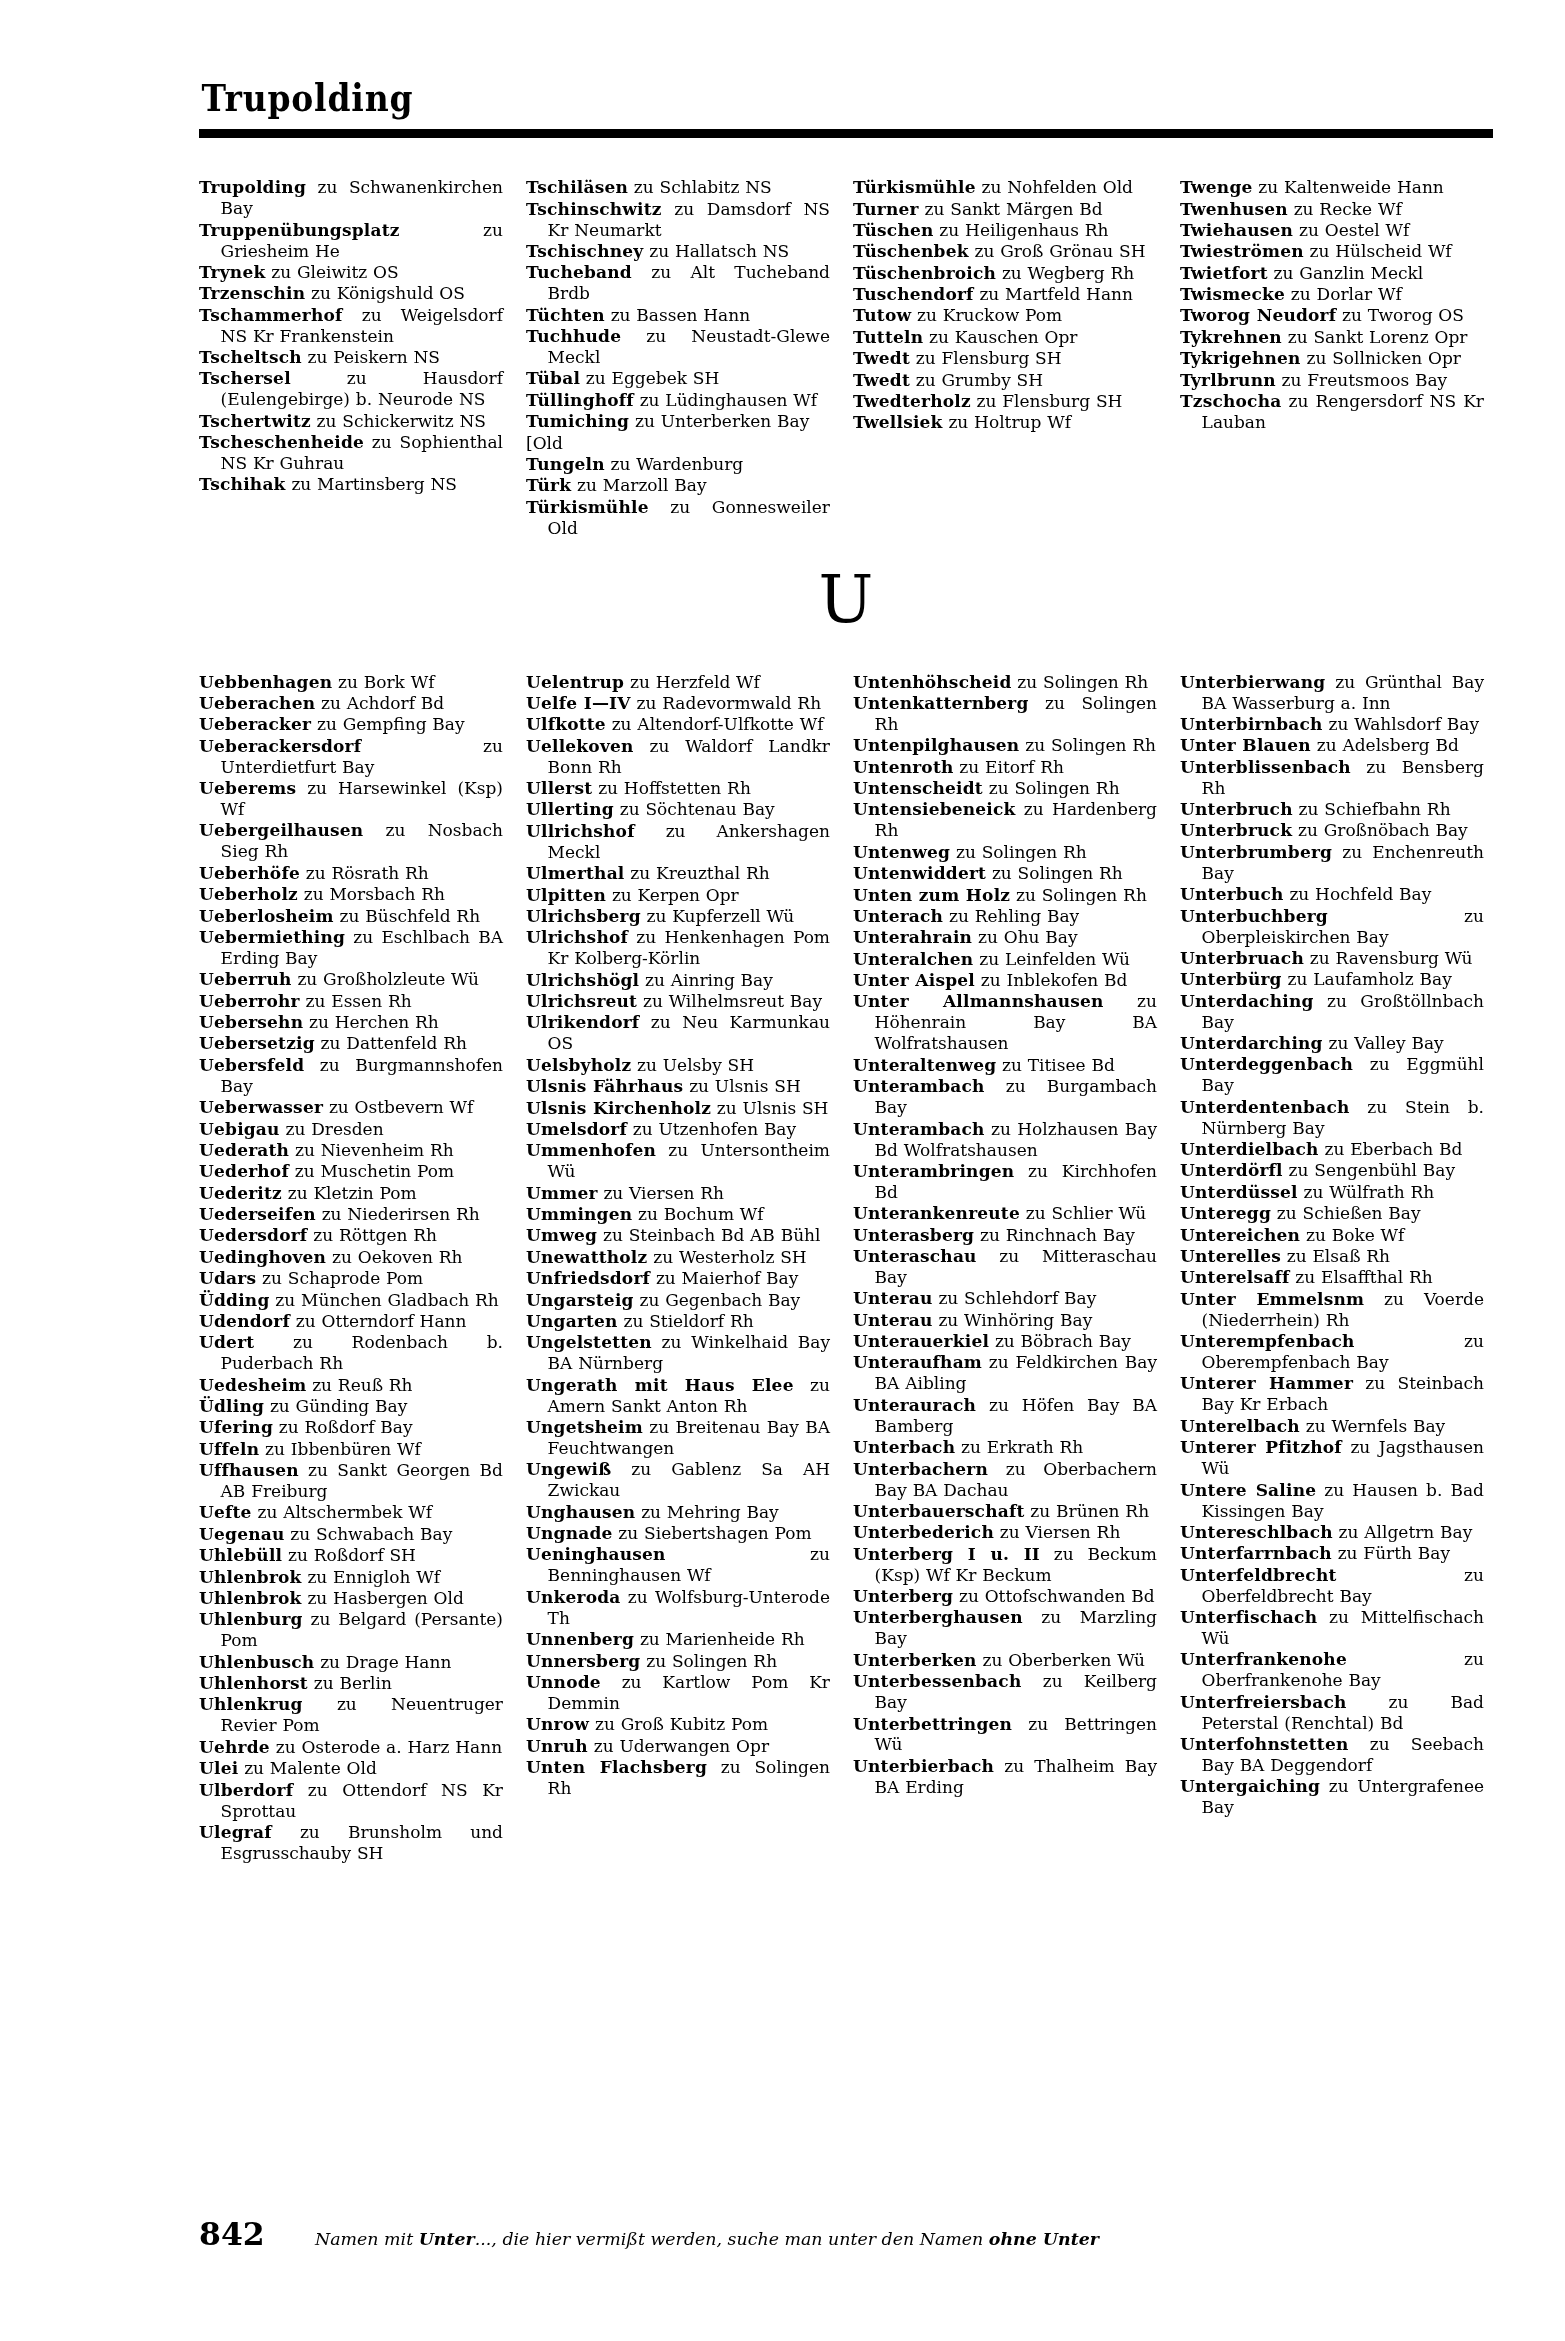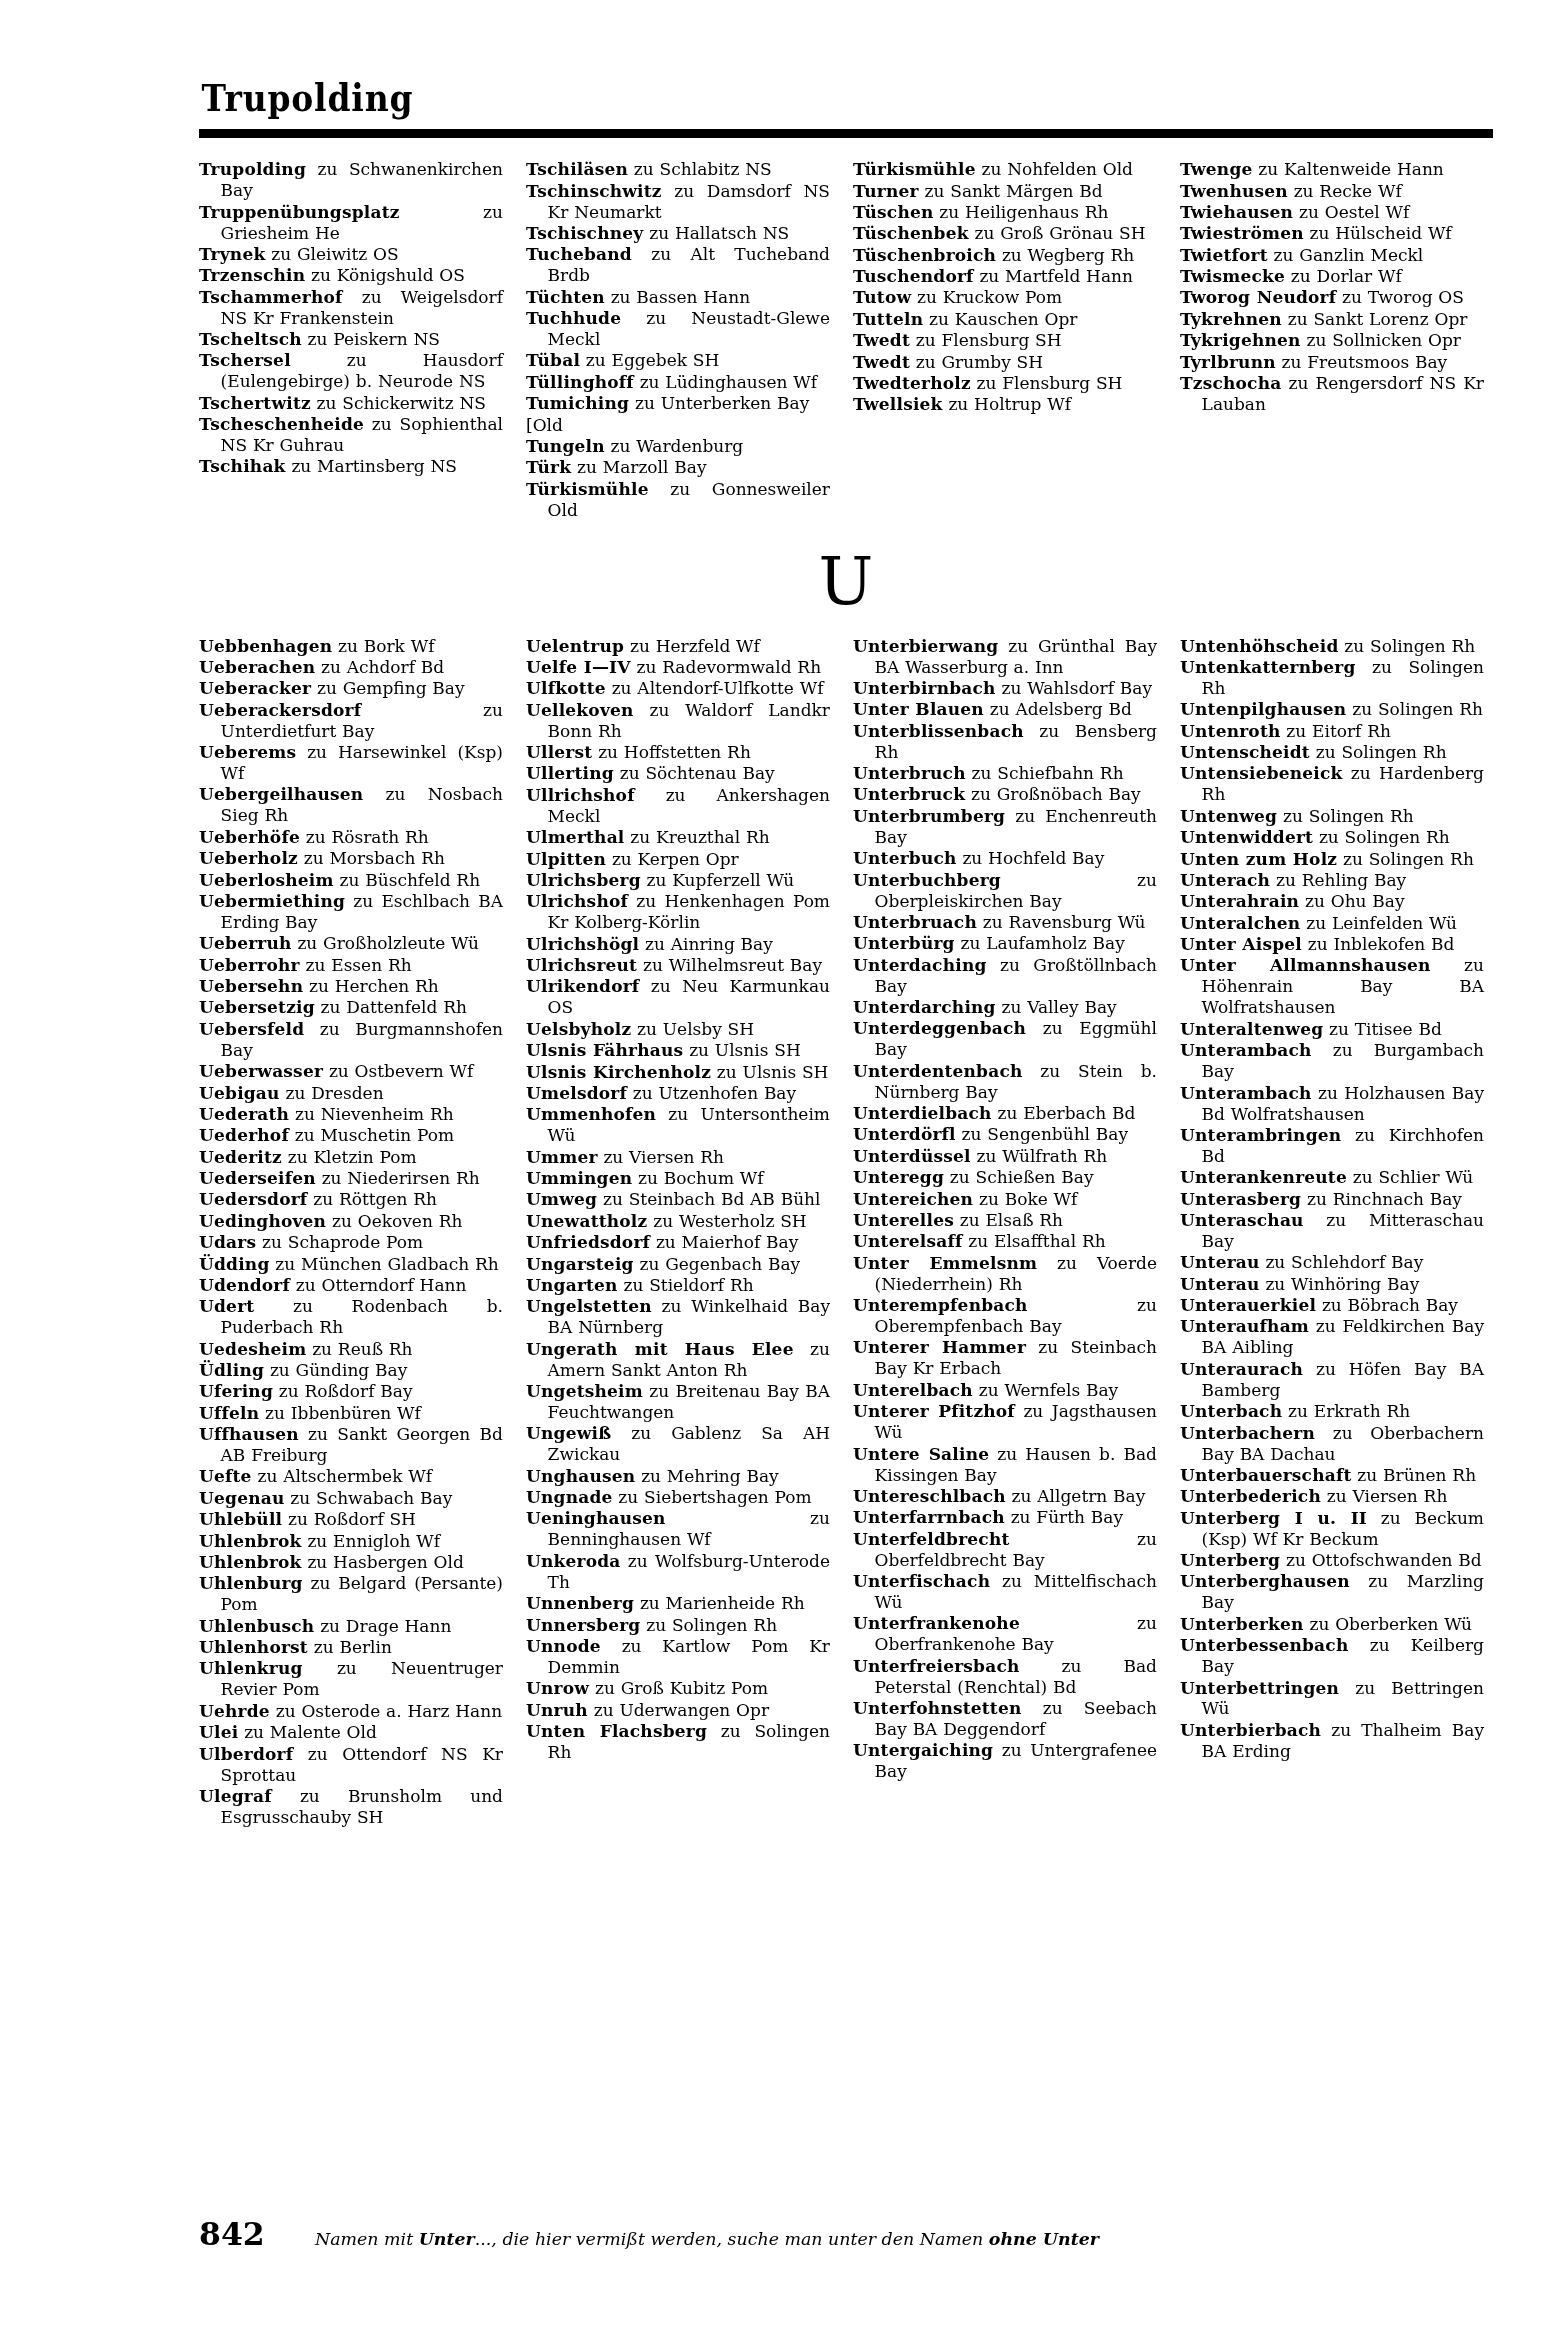--- a/index.html
+++ b/index.html
@@ -41,20 +41,21 @@
   
   .cols{
     display:flex;
     gap:23px;
     width:1294px;
     align-items:flex-start;
   }
   .col{
     width:304px;
     flex:0 0 304px;
+    margin-top:18px;
   }
 
   
   .entry{
     font-size:17px;
     line-height:1.235;
     margin:0 0 0.4px 0;
     text-indent:0;
     padding-left:21.6px;
     text-align:justify;
@@ -255,58 +256,20 @@
         <p class="entry"><span class="kw">Ueninghausen</span><span class="rest"> zu Benninghausen Wf</span></p>
         <p class="entry"><span class="kw">Unkeroda</span><span class="rest"> zu Wolfsburg-Unterode Th</span></p>
         <p class="entry"><span class="kw">Unnenberg</span><span class="rest"> zu Marienheide Rh</span></p>
         <p class="entry"><span class="kw">Unnersberg</span><span class="rest"> zu Solingen Rh</span></p>
         <p class="entry"><span class="kw">Unnode</span><span class="rest"> zu Kartlow Pom Kr Demmin</span></p>
         <p class="entry"><span class="kw">Unrow</span><span class="rest"> zu Groß Kubitz Pom</span></p>
         <p class="entry"><span class="kw">Unruh</span><span class="rest"> zu Uderwangen Opr</span></p>
         <p class="entry"><span class="kw">Unten Flachsberg</span><span class="rest"> zu Solingen Rh</span></p>
       </div>
       <div class="col">
-        <p class="entry"><span class="kw">Unterbierwang</span><span class="rest"> zu Grünthal Bay BA Wasserburg a. Inn</span></p>
-        <p class="entry"><span class="kw">Unterbirnbach</span><span class="rest"> zu Wahlsdorf Bay</span></p>
-        <p class="entry"><span class="kw">Unter Blauen</span><span class="rest"> zu Adelsberg Bd</span></p>
-        <p class="entry"><span class="kw">Unterblissenbach</span><span class="rest"> zu Bensberg Rh</span></p>
-        <p class="entry"><span class="kw">Unterbruch</span><span class="rest"> zu Schiefbahn Rh</span></p>
-        <p class="entry"><span class="kw">Unterbruck</span><span class="rest"> zu Großnöbach Bay</span></p>
-        <p class="entry"><span class="kw">Unterbrumberg</span><span class="rest"> zu Enchenreuth Bay</span></p>
-        <p class="entry"><span class="kw">Unterbuch</span><span class="rest"> zu Hochfeld Bay</span></p>
-        <p class="entry"><span class="kw">Unterbuchberg</span><span class="rest"> zu Oberpleiskirchen Bay</span></p>
-        <p class="entry"><span class="kw">Unterbruach</span><span class="rest"> zu Ravensburg Wü</span></p>
-        <p class="entry"><span class="kw">Unterbürg</span><span class="rest"> zu Laufamholz Bay</span></p>
-        <p class="entry"><span class="kw">Unterdaching</span><span class="rest"> zu Großtöllnbach Bay</span></p>
-        <p class="entry"><span class="kw">Unterdarching</span><span class="rest"> zu Valley Bay</span></p>
-        <p class="entry"><span class="kw">Unterdeggenbach</span><span class="rest"> zu Eggmühl Bay</span></p>
-        <p class="entry"><span class="kw">Unterdentenbach</span><span class="rest"> zu Stein b. Nürnberg Bay</span></p>
-        <p class="entry"><span class="kw">Unterdielbach</span><span class="rest"> zu Eberbach Bd</span></p>
-        <p class="entry"><span class="kw">Unterdörfl</span><span class="rest"> zu Sengenbühl Bay</span></p>
-        <p class="entry"><span class="kw">Unterdüssel</span><span class="rest"> zu Wülfrath Rh</span></p>
-        <p class="entry"><span class="kw">Unteregg</span><span class="rest"> zu Schießen Bay</span></p>
-        <p class="entry"><span class="kw">Untereichen</span><span class="rest"> zu Bokе Wf</span></p>
-        <p class="entry"><span class="kw">Unterelles</span><span class="rest"> zu Elsaß Rh</span></p>
-        <p class="entry"><span class="kw">Unterelsaff</span><span class="rest"> zu Elsaffthal Rh</span></p>
-        <p class="entry"><span class="kw">Unter Emmelsnm</span><span class="rest"> zu Voerde (Niederrhein) Rh</span></p>
-        <p class="entry"><span class="kw">Unterempfenbach</span><span class="rest"> zu Oberempfenbach Bay</span></p>
-        <p class="entry"><span class="kw">Unterer Hammer</span><span class="rest"> zu Steinbach Bay Kr Erbach</span></p>
-        <p class="entry"><span class="kw">Unterelbach</span><span class="rest"> zu Wernfels Bay</span></p>
-        <p class="entry"><span class="kw">Unterer Pfitzhof</span><span class="rest"> zu Jagsthausen Wü</span></p>
-        <p class="entry"><span class="kw">Untere Saline</span><span class="rest"> zu Hausen b. Bad Kissingen Bay</span></p>
-        <p class="entry"><span class="kw">Untereschlbach</span><span class="rest"> zu Allgetrn Bay</span></p>
-        <p class="entry"><span class="kw">Unterfarrnbach</span><span class="rest"> zu Fürth Bay</span></p>
-        <p class="entry"><span class="kw">Unterfeldbrecht</span><span class="rest"> zu Oberfeldbrecht Bay</span></p>
-        <p class="entry"><span class="kw">Unterfischach</span><span class="rest"> zu Mittelfischach Wü</span></p>
-        <p class="entry"><span class="kw">Unterfrankenohe</span><span class="rest"> zu Oberfrankenohe Bay</span></p>
-        <p class="entry"><span class="kw">Unterfreiersbach</span><span class="rest"> zu Bad Peterstal (Renchtal) Bd</span></p>
-        <p class="entry"><span class="kw">Unterfohnstetten</span><span class="rest"> zu Seebach Bay BA Deggendorf</span></p>
-        <p class="entry"><span class="kw">Untergaiching</span><span class="rest"> zu Untergrafenee Bay</span></p>
-      </div>
-      <div class="col">
         <p class="entry"><span class="kw">Untenhöhscheid</span><span class="rest"> zu Solingen Rh</span></p>
         <p class="entry"><span class="kw">Untenkatternberg</span><span class="rest"> zu Solingen Rh</span></p>
         <p class="entry"><span class="kw">Untenpilghausen</span><span class="rest"> zu Solingen Rh</span></p>
         <p class="entry"><span class="kw">Untenroth</span><span class="rest"> zu Eitorf Rh</span></p>
         <p class="entry"><span class="kw">Untenscheidt</span><span class="rest"> zu Solingen Rh</span></p>
         <p class="entry"><span class="kw">Untensiebeneick</span><span class="rest"> zu Hardenberg Rh</span></p>
         <p class="entry"><span class="kw">Untenweg</span><span class="rest"> zu Solingen Rh</span></p>
         <p class="entry"><span class="kw">Untenwiddert</span><span class="rest"> zu Solingen Rh</span></p>
         <p class="entry"><span class="kw">Unten zum Holz</span><span class="rest"> zu Solingen Rh</span></p>
         <p class="entry"><span class="kw">Unterach</span><span class="rest"> zu Rehling Bay</span></p>
@@ -331,20 +294,58 @@
         <p class="entry"><span class="kw">Unterbauerschaft</span><span class="rest"> zu Brünen Rh</span></p>
         <p class="entry"><span class="kw">Unterbederich</span><span class="rest"> zu Viersen Rh</span></p>
         <p class="entry"><span class="kw">Unterberg I u. II</span><span class="rest"> zu Beckum (Ksp) Wf Kr Beckum</span></p>
         <p class="entry"><span class="kw">Unterberg</span><span class="rest"> zu Ottofschwanden Bd</span></p>
         <p class="entry"><span class="kw">Unterberghausen</span><span class="rest"> zu Marzling Bay</span></p>
         <p class="entry"><span class="kw">Unterberken</span><span class="rest"> zu Oberberken Wü</span></p>
         <p class="entry"><span class="kw">Unterbessenbach</span><span class="rest"> zu Keilberg Bay</span></p>
         <p class="entry"><span class="kw">Unterbettringen</span><span class="rest"> zu Bettringen Wü</span></p>
         <p class="entry"><span class="kw">Unterbierbach</span><span class="rest"> zu Thalheim Bay BA Erding</span></p>
       </div>
+      <div class="col">
+        <p class="entry"><span class="kw">Unterbierwang</span><span class="rest"> zu Grünthal Bay BA Wasserburg a. Inn</span></p>
+        <p class="entry"><span class="kw">Unterbirnbach</span><span class="rest"> zu Wahlsdorf Bay</span></p>
+        <p class="entry"><span class="kw">Unter Blauen</span><span class="rest"> zu Adelsberg Bd</span></p>
+        <p class="entry"><span class="kw">Unterblissenbach</span><span class="rest"> zu Bensberg Rh</span></p>
+        <p class="entry"><span class="kw">Unterbruch</span><span class="rest"> zu Schiefbahn Rh</span></p>
+        <p class="entry"><span class="kw">Unterbruck</span><span class="rest"> zu Großnöbach Bay</span></p>
+        <p class="entry"><span class="kw">Unterbrumberg</span><span class="rest"> zu Enchenreuth Bay</span></p>
+        <p class="entry"><span class="kw">Unterbuch</span><span class="rest"> zu Hochfeld Bay</span></p>
+        <p class="entry"><span class="kw">Unterbuchberg</span><span class="rest"> zu Oberpleiskirchen Bay</span></p>
+        <p class="entry"><span class="kw">Unterbruach</span><span class="rest"> zu Ravensburg Wü</span></p>
+        <p class="entry"><span class="kw">Unterbürg</span><span class="rest"> zu Laufamholz Bay</span></p>
+        <p class="entry"><span class="kw">Unterdaching</span><span class="rest"> zu Großtöllnbach Bay</span></p>
+        <p class="entry"><span class="kw">Unterdarching</span><span class="rest"> zu Valley Bay</span></p>
+        <p class="entry"><span class="kw">Unterdeggenbach</span><span class="rest"> zu Eggmühl Bay</span></p>
+        <p class="entry"><span class="kw">Unterdentenbach</span><span class="rest"> zu Stein b. Nürnberg Bay</span></p>
+        <p class="entry"><span class="kw">Unterdielbach</span><span class="rest"> zu Eberbach Bd</span></p>
+        <p class="entry"><span class="kw">Unterdörfl</span><span class="rest"> zu Sengenbühl Bay</span></p>
+        <p class="entry"><span class="kw">Unterdüssel</span><span class="rest"> zu Wülfrath Rh</span></p>
+        <p class="entry"><span class="kw">Unteregg</span><span class="rest"> zu Schießen Bay</span></p>
+        <p class="entry"><span class="kw">Untereichen</span><span class="rest"> zu Bokе Wf</span></p>
+        <p class="entry"><span class="kw">Unterelles</span><span class="rest"> zu Elsaß Rh</span></p>
+        <p class="entry"><span class="kw">Unterelsaff</span><span class="rest"> zu Elsaffthal Rh</span></p>
+        <p class="entry"><span class="kw">Unter Emmelsnm</span><span class="rest"> zu Voerde (Niederrhein) Rh</span></p>
+        <p class="entry"><span class="kw">Unterempfenbach</span><span class="rest"> zu Oberempfenbach Bay</span></p>
+        <p class="entry"><span class="kw">Unterer Hammer</span><span class="rest"> zu Steinbach Bay Kr Erbach</span></p>
+        <p class="entry"><span class="kw">Unterelbach</span><span class="rest"> zu Wernfels Bay</span></p>
+        <p class="entry"><span class="kw">Unterer Pfitzhof</span><span class="rest"> zu Jagsthausen Wü</span></p>
+        <p class="entry"><span class="kw">Untere Saline</span><span class="rest"> zu Hausen b. Bad Kissingen Bay</span></p>
+        <p class="entry"><span class="kw">Untereschlbach</span><span class="rest"> zu Allgetrn Bay</span></p>
+        <p class="entry"><span class="kw">Unterfarrnbach</span><span class="rest"> zu Fürth Bay</span></p>
+        <p class="entry"><span class="kw">Unterfeldbrecht</span><span class="rest"> zu Oberfeldbrecht Bay</span></p>
+        <p class="entry"><span class="kw">Unterfischach</span><span class="rest"> zu Mittelfischach Wü</span></p>
+        <p class="entry"><span class="kw">Unterfrankenohe</span><span class="rest"> zu Oberfrankenohe Bay</span></p>
+        <p class="entry"><span class="kw">Unterfreiersbach</span><span class="rest"> zu Bad Peterstal (Renchtal) Bd</span></p>
+        <p class="entry"><span class="kw">Unterfohnstetten</span><span class="rest"> zu Seebach Bay BA Deggendorf</span></p>
+        <p class="entry"><span class="kw">Untergaiching</span><span class="rest"> zu Untergrafenee Bay</span></p>
+      </div>
     </div>
 
   <div class="footer">
     <div class="folio">842</div>
     <div class="footnote">
       <span>Namen mit </span><b>Unter</b><span>..., die hier vermißt werden, suche man unter den Namen </span><b>ohne Unter</b>
     </div>
   </div>
 
 </div>

